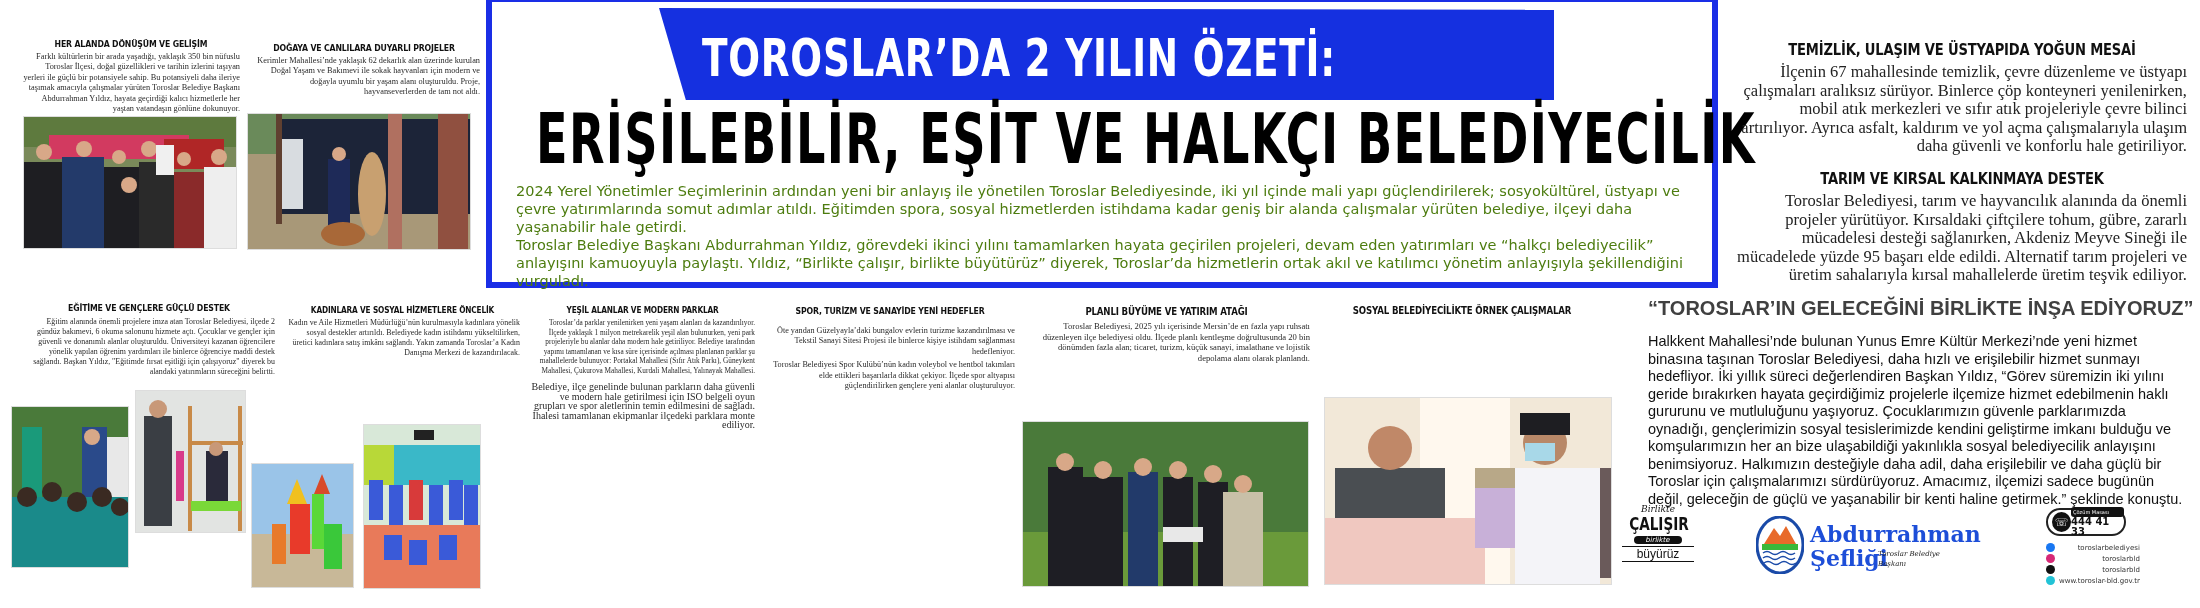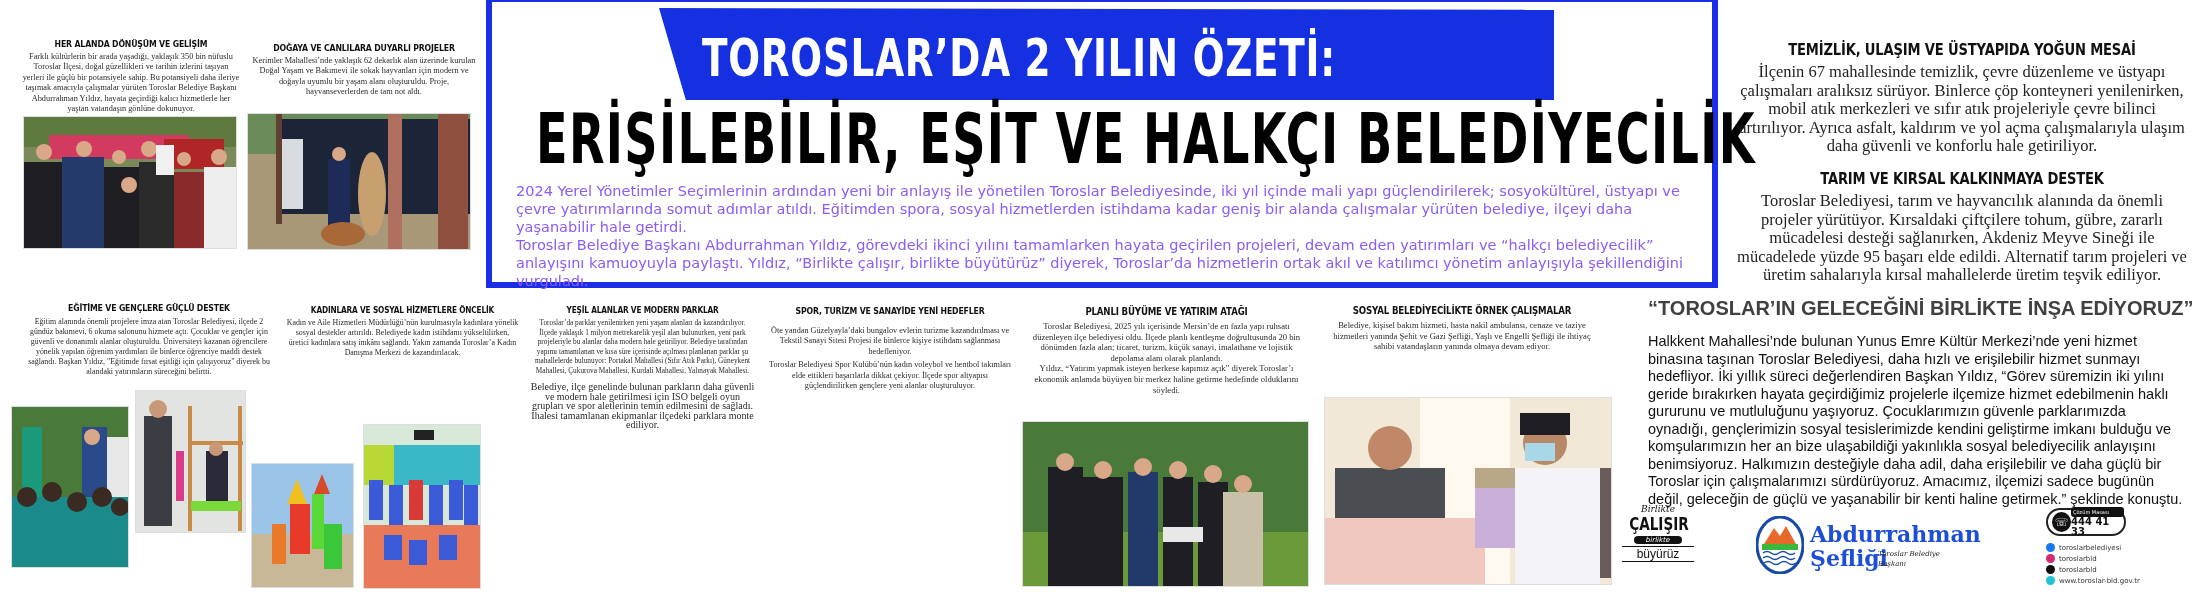--- a/index.html
+++ b/index.html
@@ -13,21 +13,21 @@
     text-align: center;
     color: #111;
     letter-spacing: -0.2px;
     transform: scaleX(0.82);
     transform-origin: center top;
     white-space: nowrap;
   }
   .body-serif {
     font-family: "Liberation Serif", serif;
     color: #2a2a2a;
-    text-align: center;
+    text-align: right;
   }
   .photo { position: absolute; overflow: hidden; border: 1px solid #ddd; }
 
   
   .frame {
     position: absolute; left: 486px; top: -4px; width: 1232px; height: 292px;
     border: 6px solid #1a2ee6; background: #fff;
   }
   .banner {
     position: absolute; left: 167px; top: 6px; width: 895px; height: 92px;
@@ -41,21 +41,21 @@
     letter-spacing: 1px;
   }
   .subtitle {
     position: absolute; left: 44px; top: 96px; width: 1180px;
     font-family: "DejaVu Sans", sans-serif; font-weight: bold; font-size: 70px;
     color: #000; white-space: nowrap; transform: scaleX(0.66); transform-origin: left top;
     letter-spacing: 2px;
   }
   .intro {
     position: absolute; left: 24px; top: 180px; width: 1180px;
-    font-family: "DejaVu Sans", sans-serif; font-size: 14.5px; line-height: 18px; color: #8b5cf6;
+    font-family: "DejaVu Sans", sans-serif; font-size: 14.5px; line-height: 18px; color: #4d7c0f;
   }
   .intro p { margin: 0; }
 
   
   .right-h { font-size: 16px; }
   .right-body { font-size: 16.5px; line-height: 18.5px; color: #222; }
 
   .quote-h {
     font-family: "Liberation Sans", sans-serif; font-weight: bold; font-size: 20px;
     text-align: center; color: #404040; white-space: nowrap;
@@ -65,21 +65,21 @@
     color: #111;
   }
 
   
   .slogan { font-family: "DejaVu Sans", sans-serif; text-align: center; color: #111; }
   .sig-name { font-family: "DejaVu Serif", serif; font-weight: bold; color: #1d4ed8; line-height: 28px; }
   .hotline {
     position: absolute; border: 2px solid #222; border-radius: 14px; height: 28px;
     display: flex; align-items: center; padding-left: 4px;
   }
-  .social-row { display: flex; align-items: center; gap: 4px; font-family: "DejaVu Sans", sans-serif; font-size: 7px; color: #333; height: 11px; }
+  .social-row { display: flex; align-items: center; gap: 4px; font-family: "DejaVu Sans", sans-serif; font-size: 7px; color: #333; height: 11px; justify-content: space-between; }
   .dot { width: 9px; height: 9px; border-radius: 50%; display: inline-block; }
 </style>
 </head>
 <body>
 
 <div class="abs" style="left:22px; top:38px; width:218px;">
   <div class="heading" style="font-size:9.5px; width:218px;">HER ALANDA DÖNÜŞÜM VE GELİŞİM</div>
   <div class="body-serif" style="font-size:8.3px; line-height:10.4px; margin-top:3px;">Farklı kültürlerin bir arada yaşadığı, yaklaşık 350 bin nüfuslu Toroslar İlçesi, doğal güzellikleri ve tarihin izlerini taşıyan yerleri ile güçlü bir potansiyele sahip. Bu potansiyeli daha ileriye taşımak amacıyla çalışmalar yürüten Toroslar Belediye Başkanı Abdurrahman Yıldız, hayata geçirdiği kalıcı hizmetlerle her yaştan vatandaşın gönlüne dokunuyor.</div>
 </div>
 <div class="photo" style="left:23px; top:116px; width:214px; height:133px;">
@@ -233,21 +233,20 @@
         <rect x="45" y="115" width="18" height="25"></rect>
         <rect x="75" y="110" width="18" height="25"></rect>
       </g>
     <rect x="50" y="5" width="20" height="10" fill="#222"></rect>
   </svg>
 </div>
 
 <div class="abs" style="left:1023px; top:305px; width:287px;">
   <div class="heading" style="font-size:10.5px; width:287px;">PLANLI BÜYÜME VE YATIRIM ATAĞI</div>
   <div class="body-serif" style="font-size:8.6px; line-height:10.6px; margin-top:4px;">Toroslar Belediyesi, 2025 yılı içerisinde Mersin’de en fazla yapı ruhsatı düzenleyen ilçe belediyesi oldu. İlçede planlı kentleşme doğrultusunda 20 bin dönümden fazla alan; ticaret, turizm, küçük sanayi, imalathane ve lojistik depolama alanı olarak planlandı.</div>
-  <div class="body-serif" style="font-size:8.6px; line-height:10.6px; margin-top:0;">Yıldız, “Yatırım yapmak isteyen herkese kapımız açık” diyerek Toroslar’ı ekonomik anlamda büyüyen bir merkez haline getirme hedefinde olduklarını söyledi.</div>
 </div>
 <div class="photo" style="left:1022px; top:421px; width:287px; height:166px;">
   <svg width="287" height="166" viewBox="0 0 287 166" preserveAspectRatio="none">
     <rect width="287" height="166" fill="#4a7a3a"></rect>
     <rect y="110" width="287" height="56" fill="#6a9a3a"></rect>
     <g fill="#1e1e24">
         <rect x="25" y="45" width="35" height="121"></rect>
         <rect x="60" y="55" width="40" height="111"></rect>
         <rect x="105" y="50" width="30" height="116" fill="#223a6a"></rect>
         <rect x="140" y="55" width="30" height="111"></rect>
@@ -261,21 +260,20 @@
         <circle cx="155" cy="48" r="9"></circle>
         <circle cx="190" cy="52" r="9"></circle>
         <circle cx="220" cy="62" r="9"></circle>
       </g>
     <rect x="140" y="105" width="40" height="15" fill="#e8e8e8"></rect>
   </svg>
 </div>
 
 <div class="abs" style="left:1322px; top:304px; width:280px;">
   <div class="heading" style="font-size:10.5px; width:280px;">SOSYAL BELEDİYECİLİKTE ÖRNEK ÇALIŞMALAR</div>
-  <div class="body-serif" style="font-size:8.6px; line-height:10.6px; margin-top:4px;">Belediye, kişisel bakım hizmeti, hasta nakil ambulansı, cenaze ve taziye hizmetleri yanında Şehit ve Gazi Şefliği, Yaşlı ve Engelli Şefliği ile ihtiyaç sahibi vatandaşların yanında olmaya devam ediyor.</div>
 </div>
 <div class="photo" style="left:1324px; top:397px; width:288px; height:188px;">
   <svg width="288" height="188" viewBox="0 0 288 188" preserveAspectRatio="none">
     <rect width="288" height="188" fill="#f2e8d8"></rect>
     <rect x="95" y="0" width="90" height="188" fill="#fff8ee"></rect>
     <rect x="245" y="70" width="43" height="110" fill="#6a5a5a"></rect>
     <rect x="10" y="70" width="110" height="120" fill="#4a4e52"></rect>
     <circle cx="65" cy="50" r="22" fill="#c08868"></circle>
     <rect x="150" y="70" width="40" height="60" fill="#b8a888"></rect>
     <rect x="0" y="120" width="160" height="68" fill="#f0c8c0"></rect>

